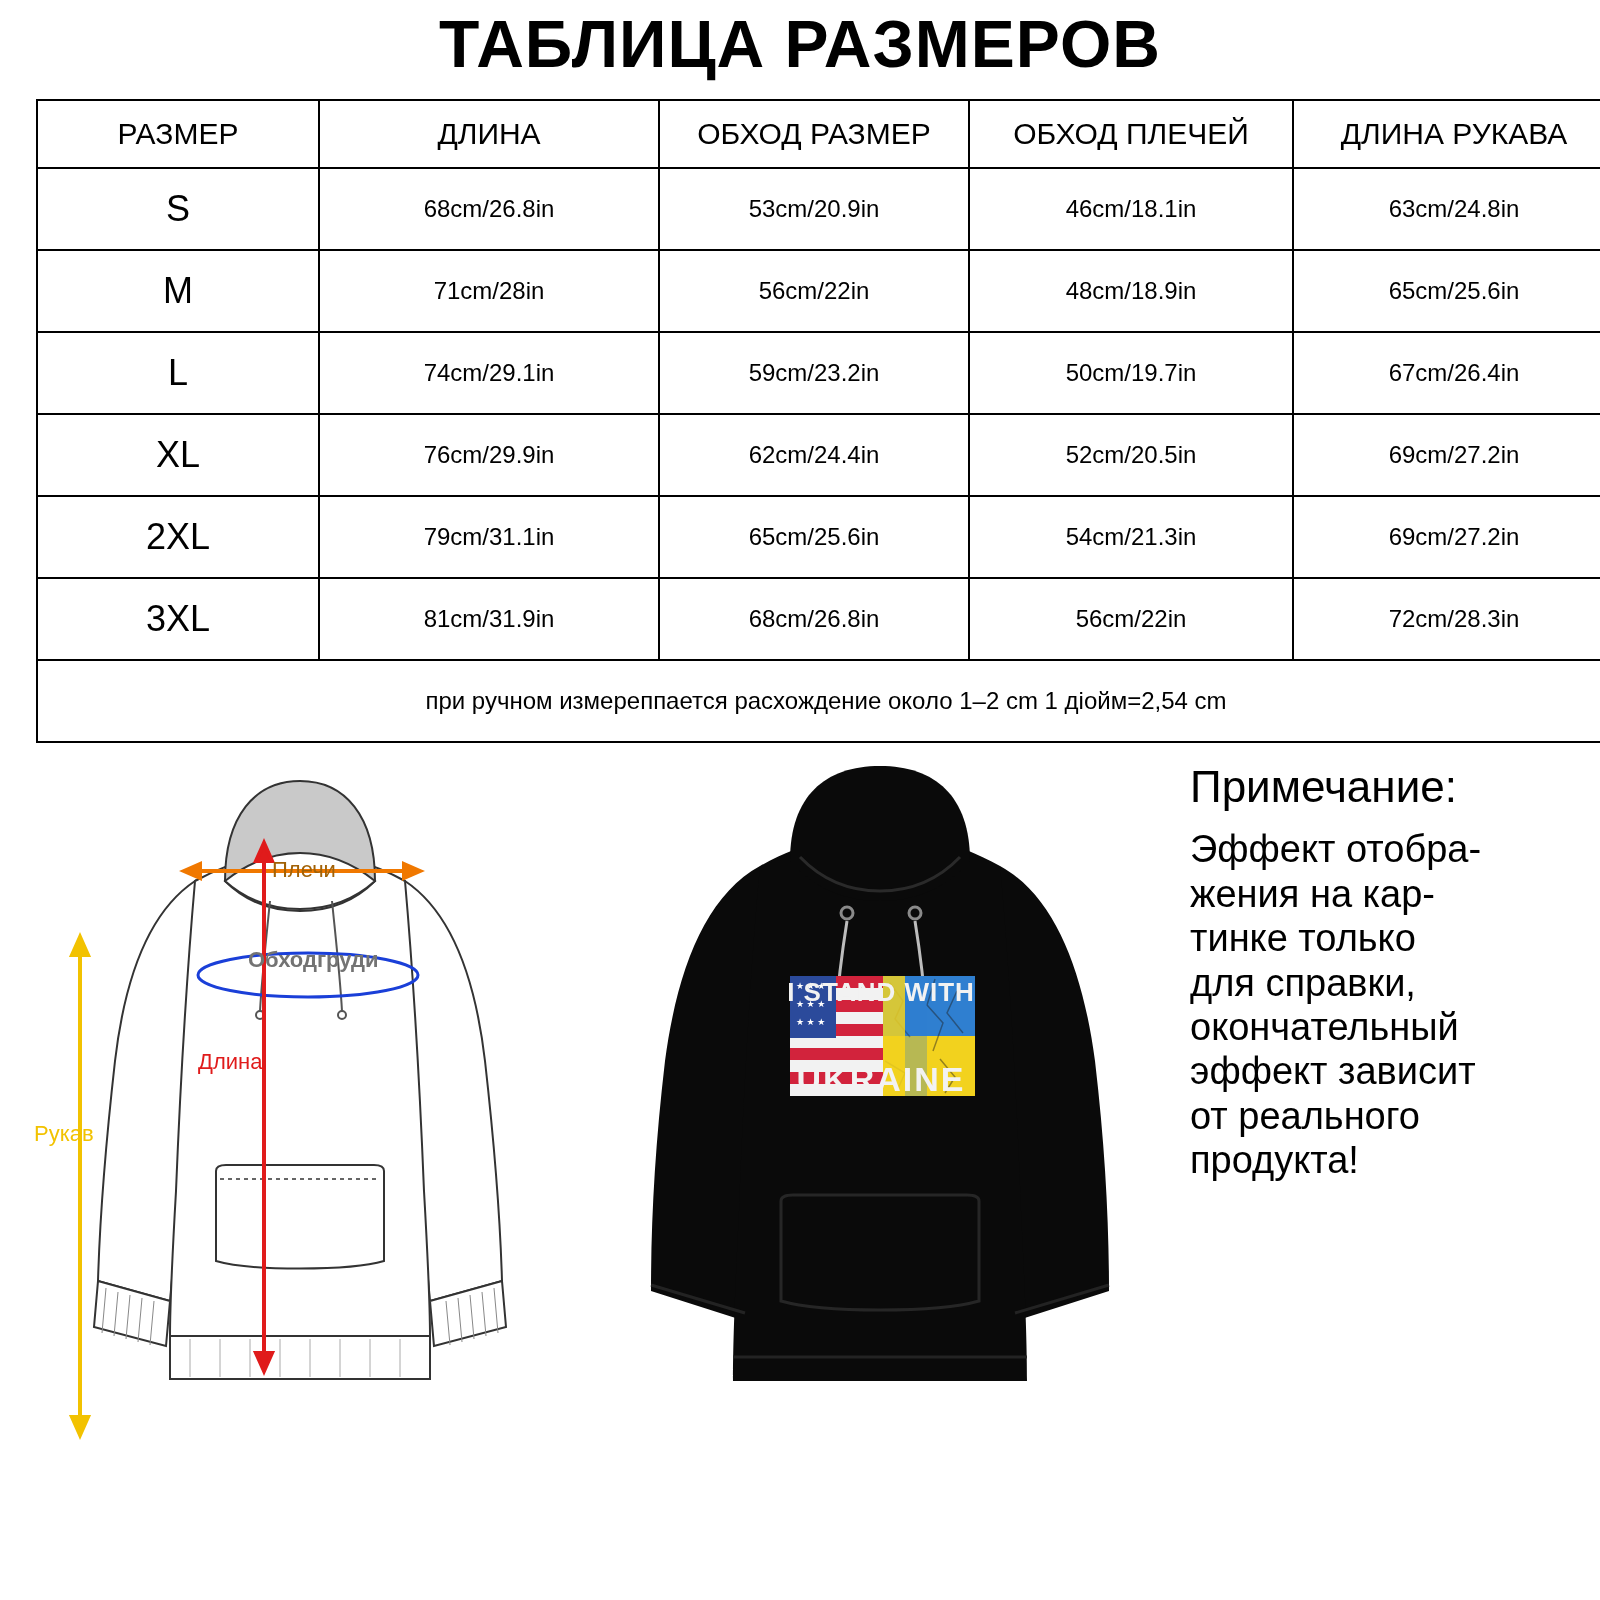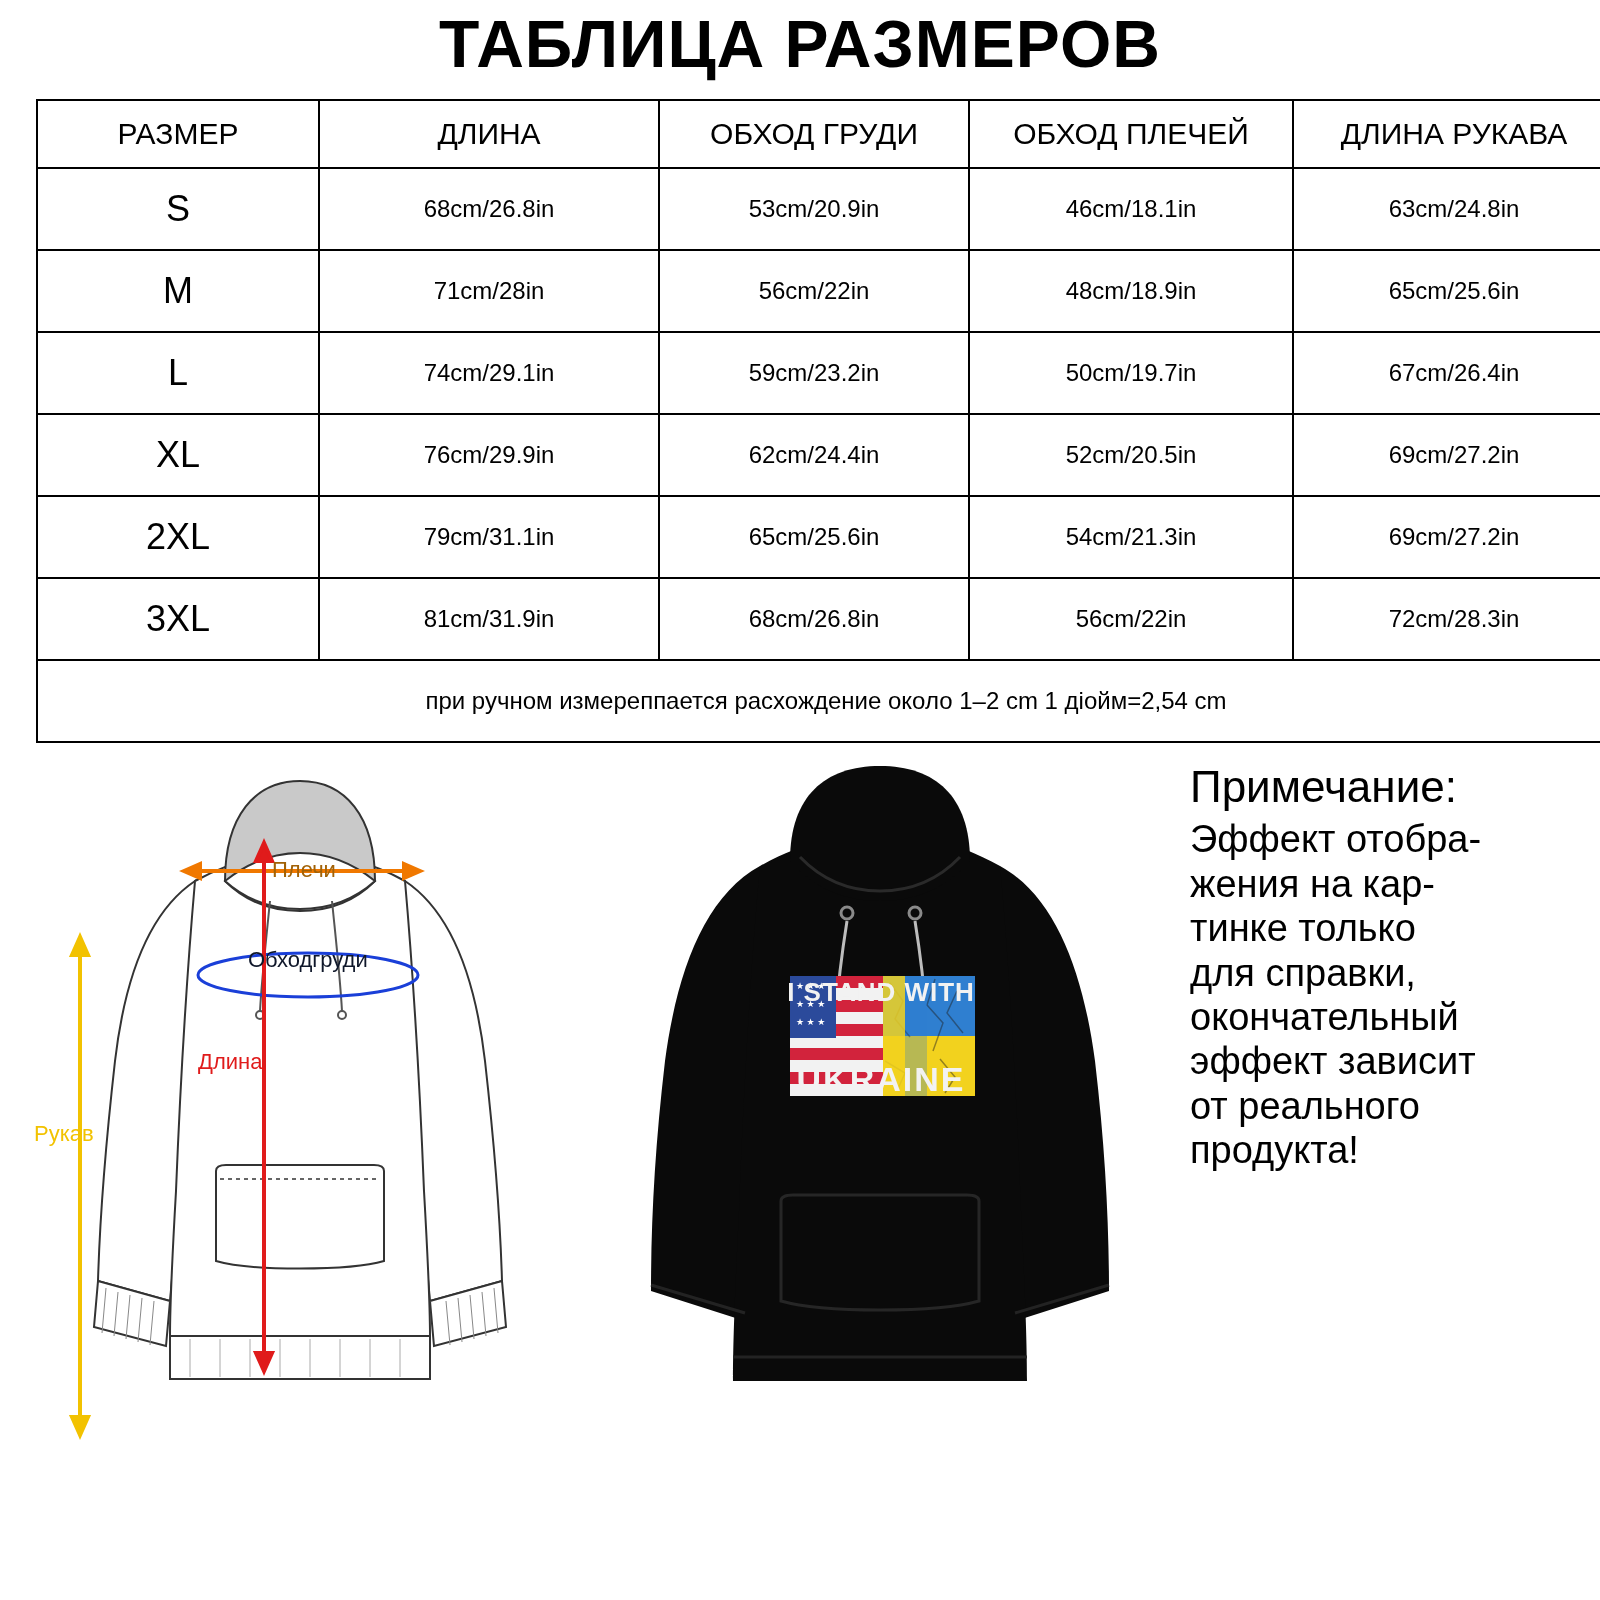--- a/index.html
+++ b/index.html
@@ -96,50 +96,50 @@
     width: 400px;
     height: 700px;
   }
   .note-title {
     font-size: 44px;
     line-height: 1.18;
   }
   .note-text {
     font-size: 38px;
     line-height: 1.17;
-    margin-top: 4px;
+    margin-top: 14px;
   }
 
   
   .lbl {
     position: absolute;
     font-size: 22px;
     white-space: nowrap;
   }
   .lbl-shoulders { color: #a16207; left: 252px; top: 96px; }
-  .lbl-chest     { color: #0f172a; left: 228px; top: 186px; }
+  .lbl-chest     { color: #737373; left: 228px; top: 186px; font-weight: bold; }
   .lbl-length    { color: #e01b1b; left: 178px; top: 288px; }
   .lbl-sleeve    { color: #f2c200; left: 14px;  top: 360px; }
 
   svg { display: block; }
 </style>
 </head>
 <body>
 
 <div class="page">
 
   <div class="title">ТАБЛИЦА РАЗМЕРОВ</div>
 
   <div class="table-wrap">
     <table class="size-table">
       <thead>
         <tr>
           <th class="col-size">РАЗМЕР</th>
           <th class="col-len">ДЛИНА</th>
-          <th class="col-chest">ОБХОД ГРУДИ</th>
+          <th class="col-chest">ОБХОД РАЗМЕР</th>
           <th class="col-shoul">ОБХОД ПЛЕЧЕЙ</th>
           <th class="col-sleeve">ДЛИНА РУКАВА</th>
         </tr>
       </thead>
       <tbody>
         <tr>
           <td class="size-cell">S</td>
           <td>68cm/26.8in</td>
           <td>53cm/20.9in</td>
           <td>46cm/18.1in</td>

